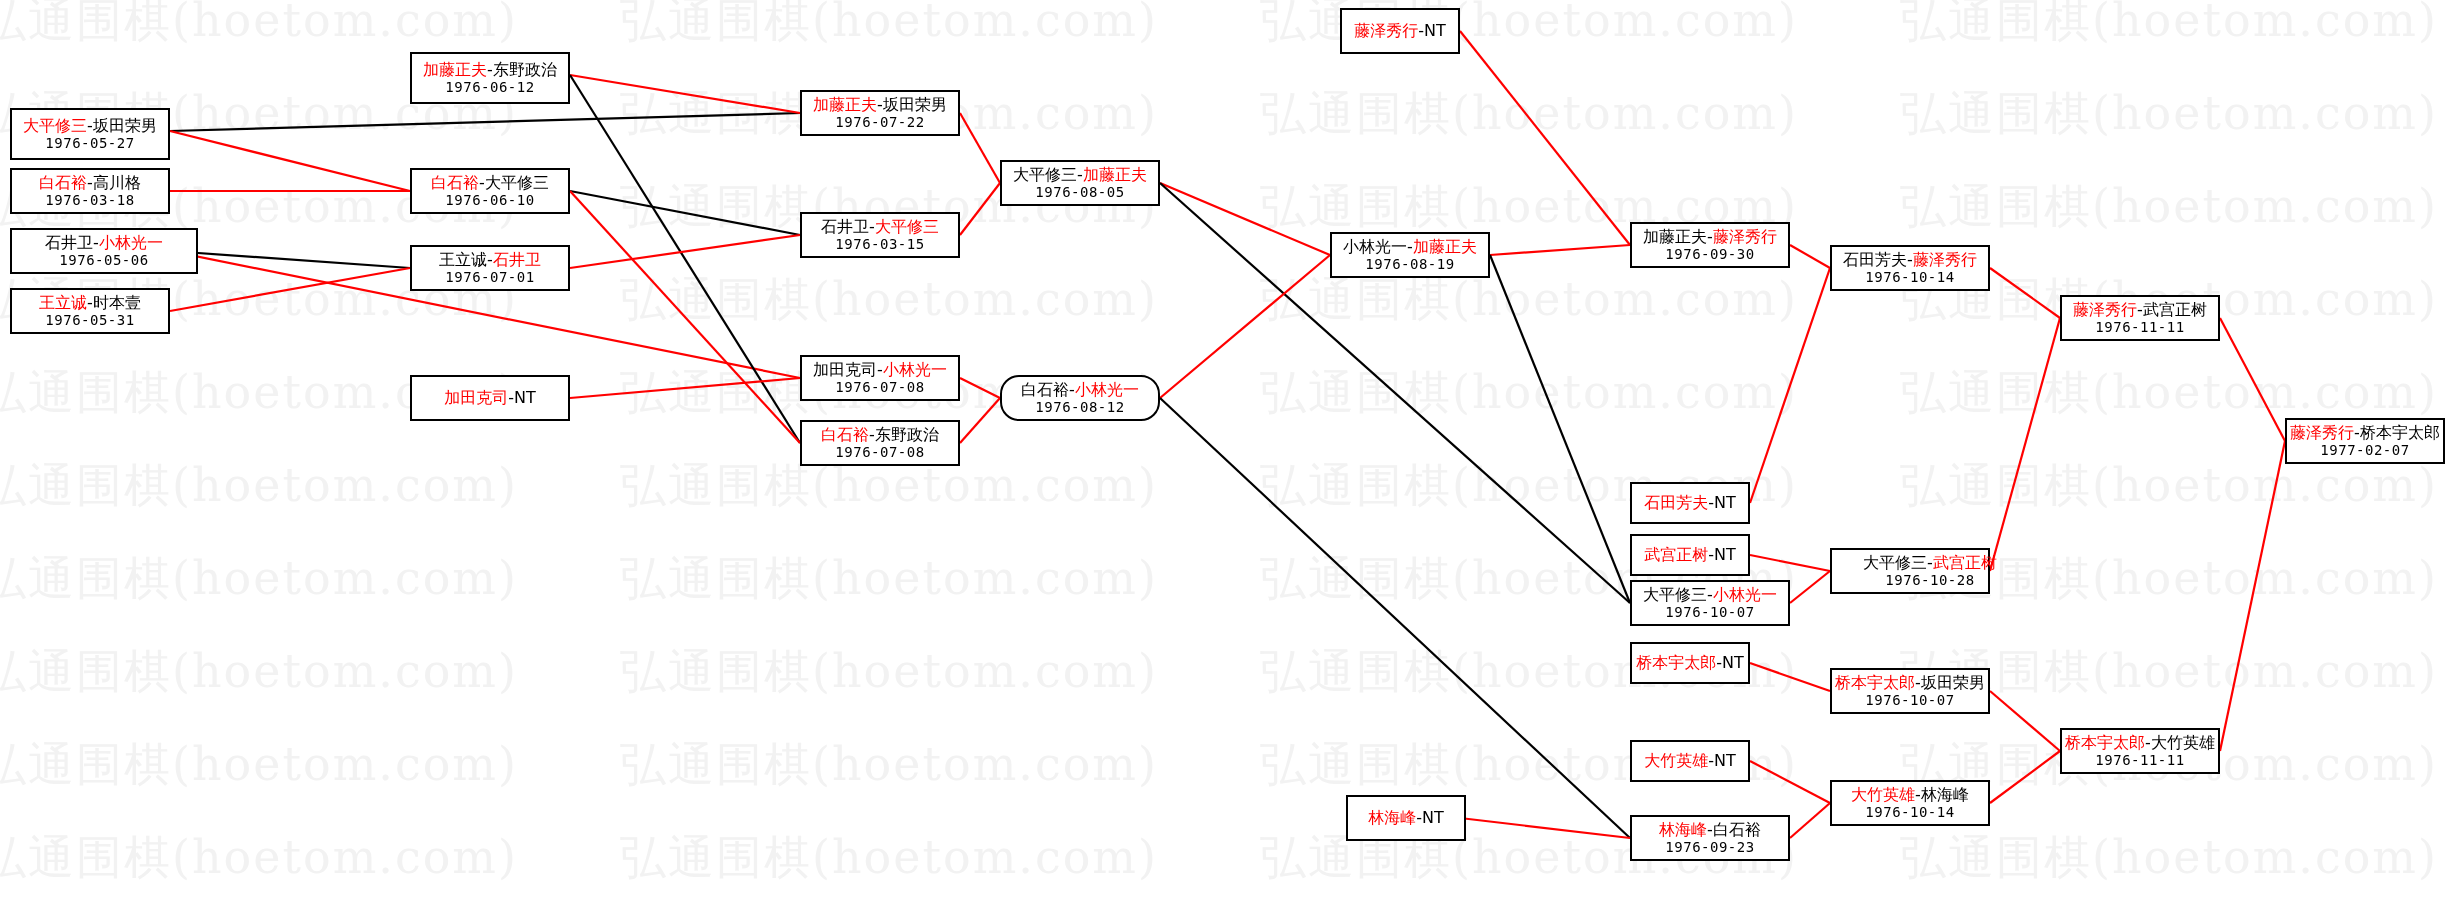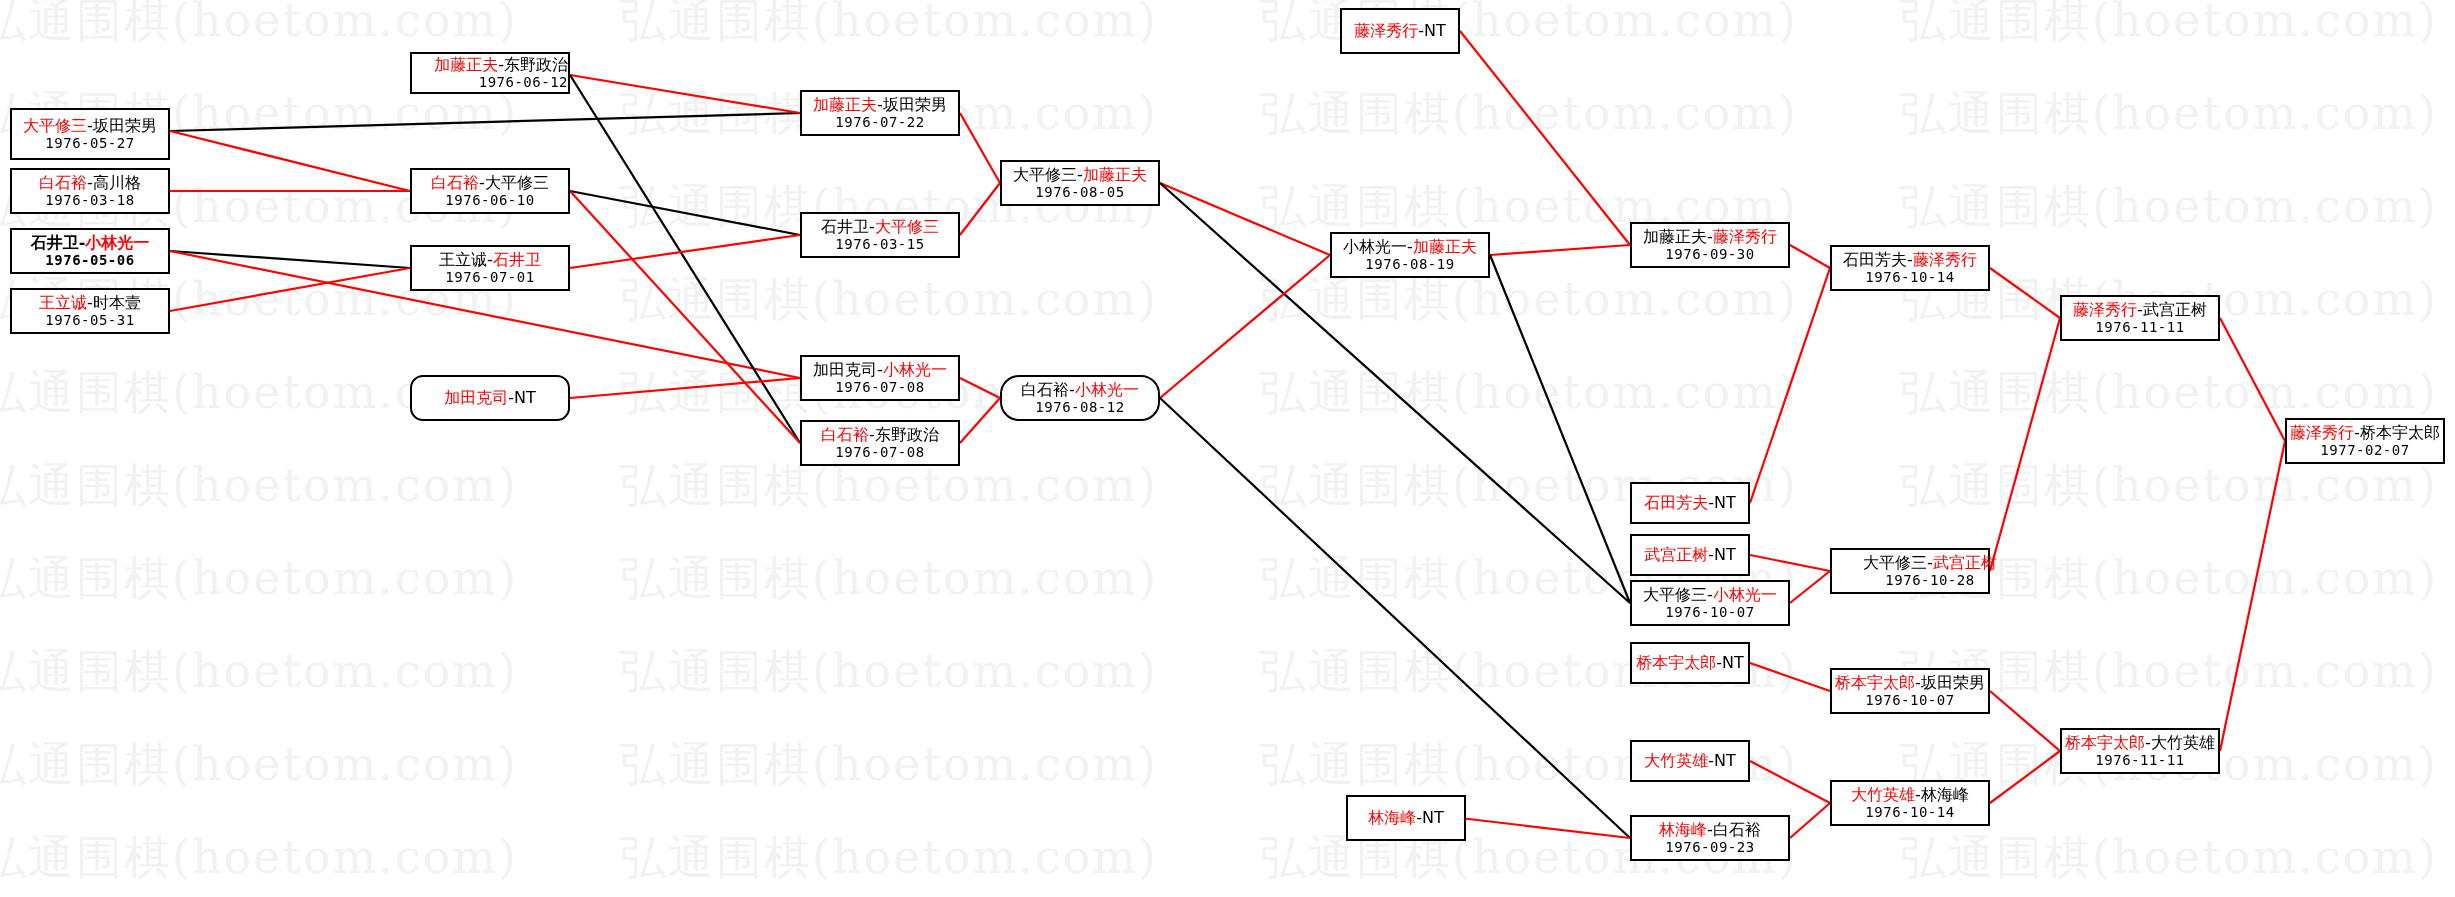--- a/index.html
+++ b/index.html
@@ -157,41 +157,41 @@
     </svg>
   <div id="node-layer">
       <div class="node" style="left: 10px; top: 108px; width: 160px; height: 52px;">
         <div class="ln1"><span class="win">大平修三</span><span class="sep">-</span><span class="lose">坂田荣男</span></div>
         <div class="ln2">1976-05-27</div>
       </div>
       <div class="node" style="left: 10px; top: 168px; width: 160px; height: 46px;">
         <div class="ln1"><span class="win">白石裕</span><span class="sep">-</span><span class="lose">高川格</span></div>
         <div class="ln2">1976-03-18</div>
       </div>
-      <div class="node" style="left: 10px; top: 228px; width: 160px; height: 46px; font-weight: bold;">
+      <div class="node" style="left: 10px; top: 228px; width: 188px; height: 46px;">
         <div class="ln1"><span class="lose">石井卫</span><span class="sep">-</span><span class="win">小林光一</span></div>
         <div class="ln2">1976-05-06</div>
       </div>
       <div class="node" style="left: 10px; top: 288px; width: 160px; height: 46px;">
         <div class="ln1"><span class="win">王立诚</span><span class="sep">-</span><span class="lose">时本壹</span></div>
         <div class="ln2">1976-05-31</div>
       </div>
-      <div class="node" style="left: 410px; top: 52px; width: 160px; height: 42px; align-items: flex-end;">
+      <div class="node" style="left: 410px; top: 52px; width: 160px; height: 52px;">
         <div class="ln1"><span class="win">加藤正夫</span><span class="sep">-</span><span class="lose">东野政治</span></div>
         <div class="ln2">1976-06-12</div>
       </div>
       <div class="node" style="left: 410px; top: 168px; width: 160px; height: 46px;">
         <div class="ln1"><span class="win">白石裕</span><span class="sep">-</span><span class="lose">大平修三</span></div>
         <div class="ln2">1976-06-10</div>
       </div>
       <div class="node" style="left: 410px; top: 245px; width: 160px; height: 46px;">
         <div class="ln1"><span class="lose">王立诚</span><span class="sep">-</span><span class="win">石井卫</span></div>
         <div class="ln2">1976-07-01</div>
       </div>
-      <div class="node" style="left: 410px; top: 375px; width: 160px; height: 46px; border-radius: 13px;">
+      <div class="node" style="left: 410px; top: 375px; width: 160px; height: 46px;">
         <div class="ln1"><span class="win">加田克司</span><span class="sep">-</span><span class="lose">NT</span></div>
       </div>
       <div class="node" style="left: 800px; top: 90px; width: 160px; height: 46px;">
         <div class="ln1"><span class="win">加藤正夫</span><span class="sep">-</span><span class="lose">坂田荣男</span></div>
         <div class="ln2">1976-07-22</div>
       </div>
       <div class="node" style="left: 800px; top: 212px; width: 160px; height: 46px;">
         <div class="ln1"><span class="lose">石井卫</span><span class="sep">-</span><span class="win">大平修三</span></div>
         <div class="ln2">1976-03-15</div>
       </div>

